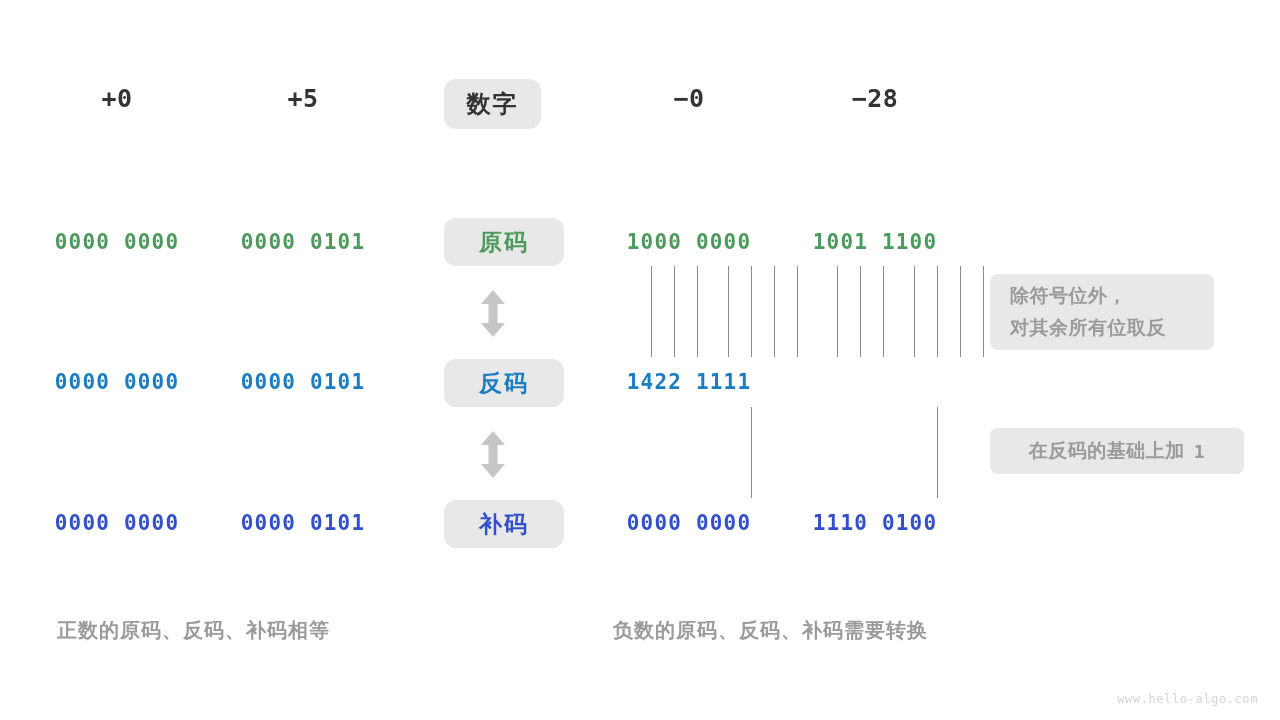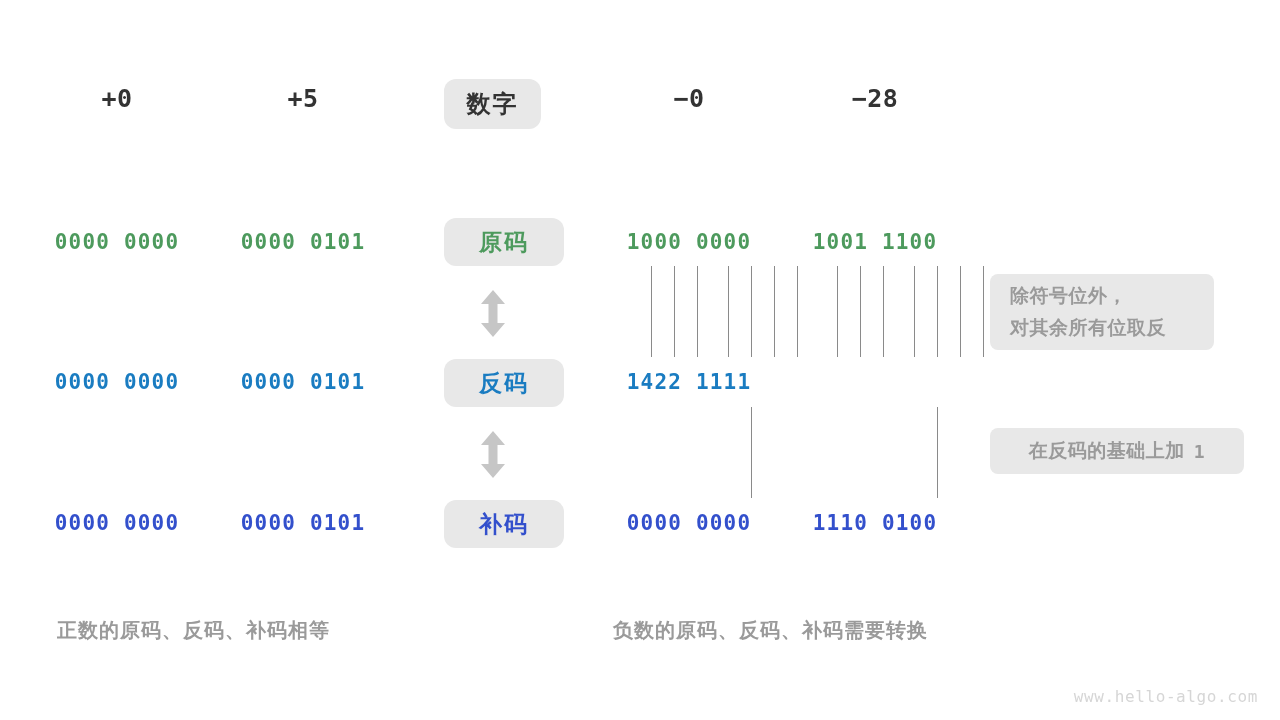--- a/index.html
+++ b/index.html
@@ -158,21 +158,21 @@
   }
   .caption.left  { left: 57px; }
   .caption.right { left: 613px; }
 
   
   .watermark {
     position: absolute;
     right: 22px;
     bottom: 14px;
     font-family: "DejaVu Sans Mono", "Liberation Mono", monospace;
-    font-size: 16px;
+    font-size: 12px;
     color: #d6d6d6;
     letter-spacing: 0.6px;
   }
 </style>
 </head>
 <body>
 
 <div class="stage">
 
   <div class="col-head" style="left:37px;">+0</div>

